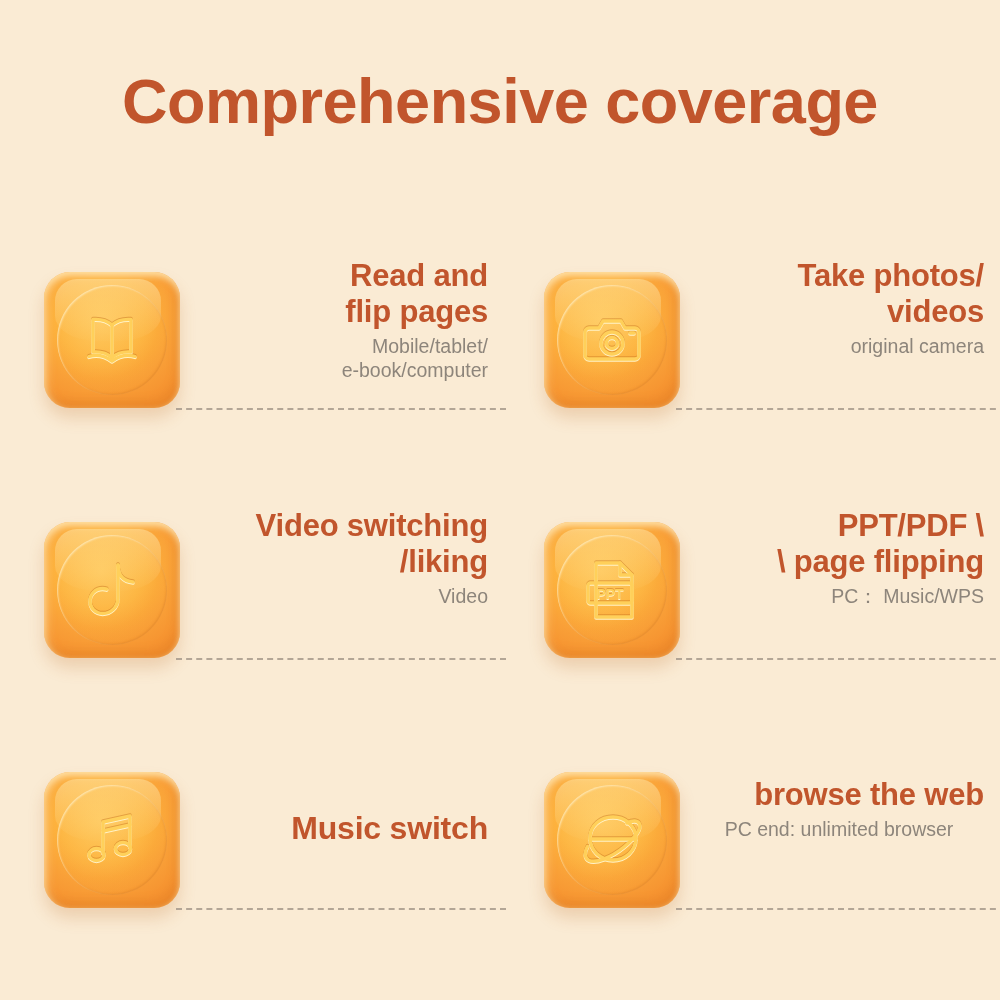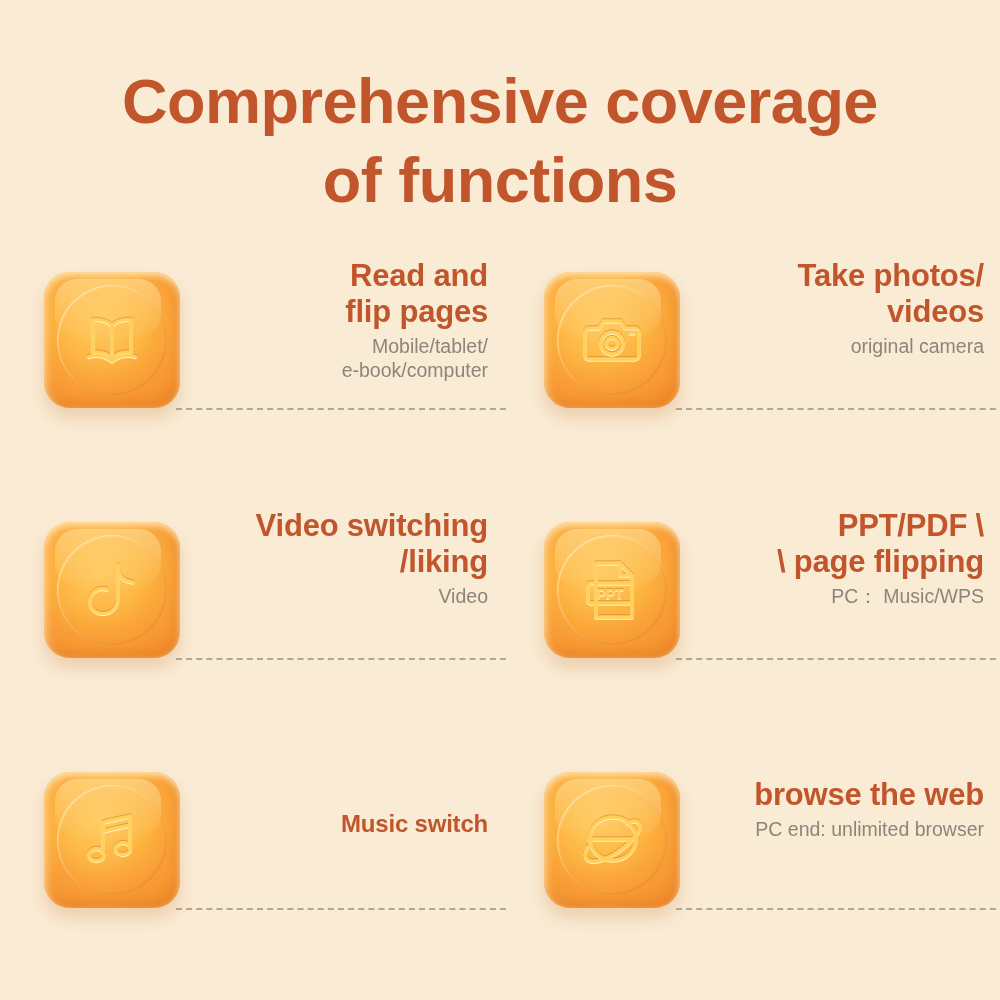--- a/index.html
+++ b/index.html
@@ -117,42 +117,41 @@
     margin-top:4px;
     color:#8d857b;
     font-size:19.5px;
     font-weight:400;
     line-height:1.26;
     white-space:pre-line;
   }
 
   
   .cell.single .txt{ top:52px; }
-  .cell.single .f-title{ font-size:24px; }
+  .cell.single .f-title{ font-size:32px; }
 
   
   .dash{
     position:absolute;
     left:132px;
     top:150px;
     width:330px;
     height:0;
     border-top:2.5px dashed #a79a8c;
     opacity:0.85;
   }
   .cell.right .dash{ width:330px; }
 </style>
 </head>
 <body>
 
 <div class="poster">
 
   <div class="title">
     <span class="line">Comprehensive coverage</span>
-    <span class="line">of functions</span>
   </div>
 
   <div class="grid">
 
     <div class="row">
 
       <div class="cell right">
         <div class="key">
           <div class="dish"></div>
           <div class="glyph">
@@ -262,20 +261,20 @@
           <div class="glyph">
             <svg width="66" height="58" viewBox="0 0 66 58">
               <path class="gl-stroke" d="M57 27 C57 39.5 46.5 49 34 49 C21.5 49 11 39.5 11 27 C11 14.5 21.5 6 34 6 C46.5 6 56 15 57 26"></path>
               <path class="gl-stroke" d="M11 28 L57 28"></path>
               <path class="gl-stroke" d="M48 12 C54 9 59 9.5 60.5 13 C62.5 17.5 56 27 45 36 C32 46.5 17 52.5 10 49.5 C5.5 47.5 5 42 8.5 35.5"></path>
             </svg>
           </div>
         </div>
         <div class="txt">
           <div class="f-title" style="white-space: pre-line; margin-top: 19px;">browse the web</div>
-          <div class="f-sub" style="white-space: pre-line;">PC end: unlimited browser</div>
+          <div class="f-sub" style="white-space: pre-line; text-align: center;">PC end: unlimited browser</div>
         </div>
         <div class="dash"></div>
       </div>
     </div>
 
   </div>
 </div>
 
 </body></html>

